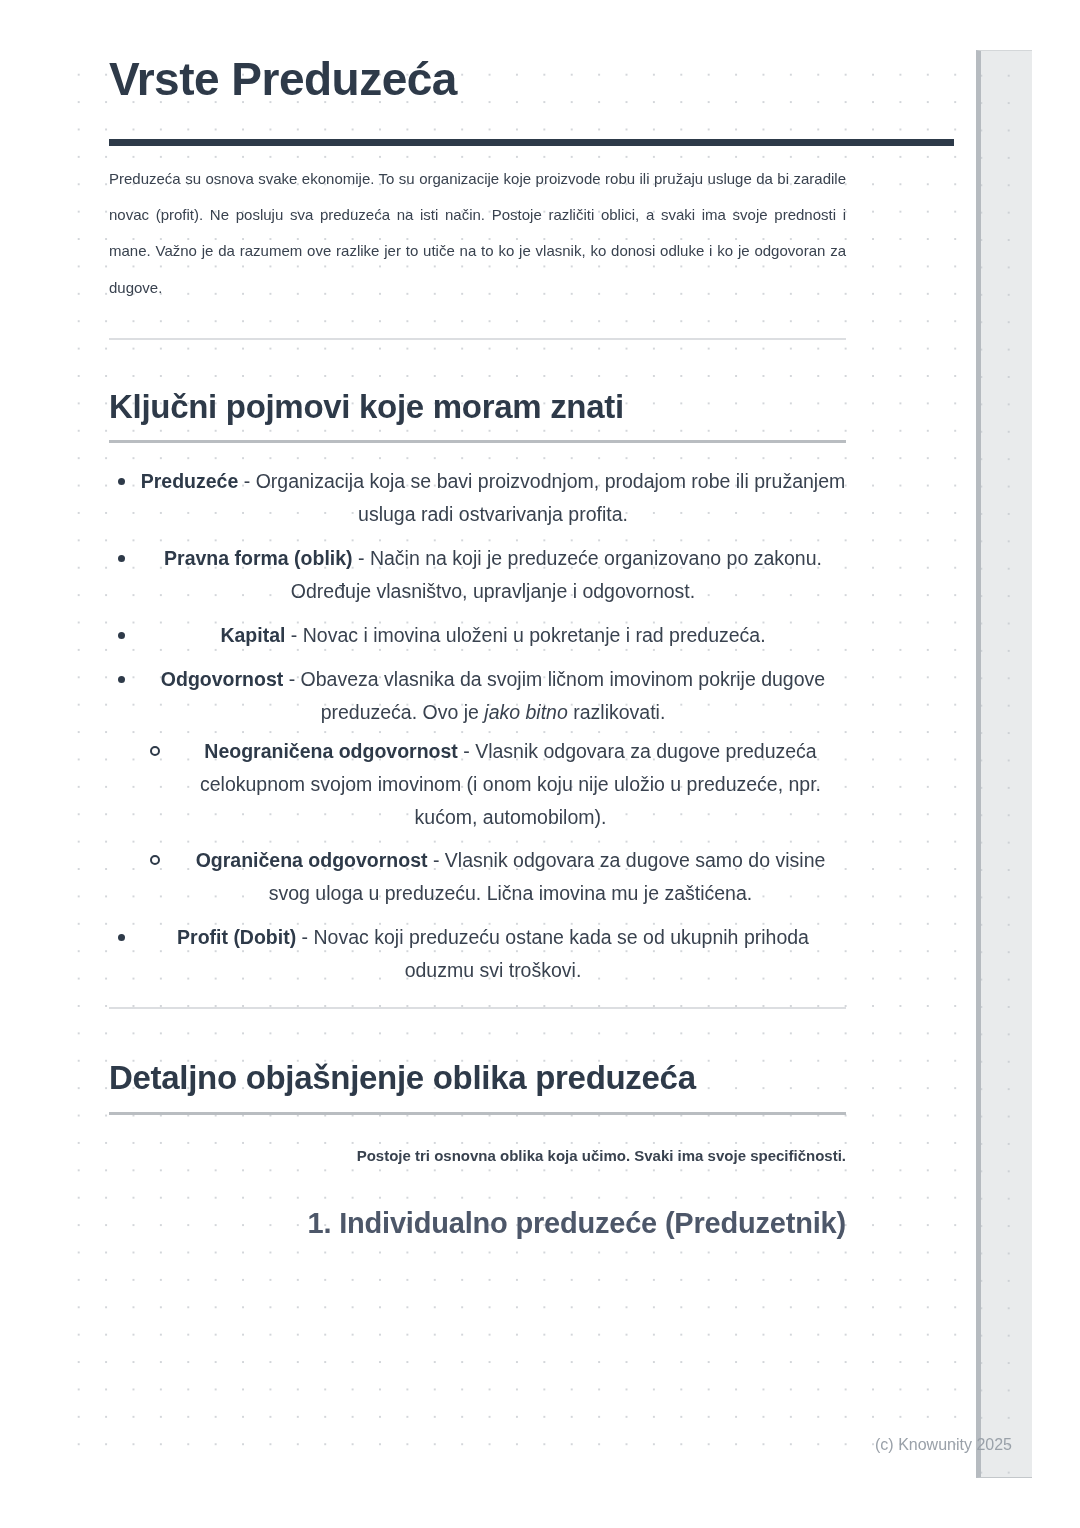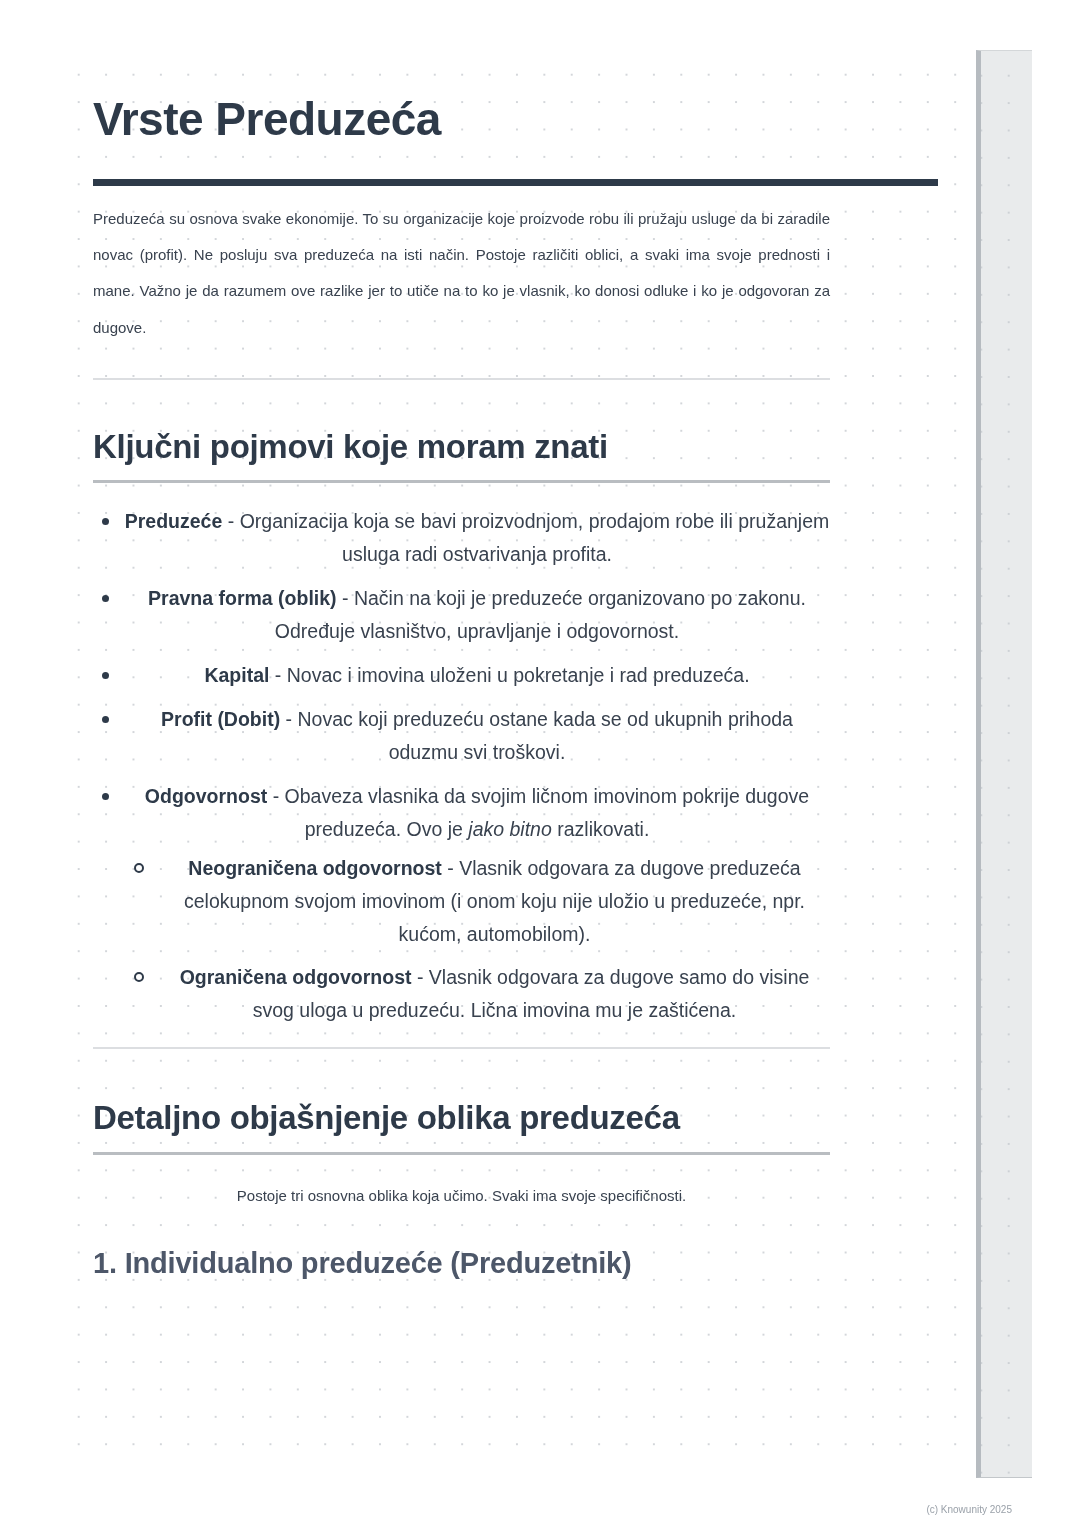--- a/index.html
+++ b/index.html
@@ -15,39 +15,39 @@
     background-size:27.4px 27.4px;background-position:10px 6px;
   }
   .page-strip{
     position:absolute;left:976px;top:50px;width:56px;height:1428px;
     background-color:#e9ebec;
     background-image:radial-gradient(circle,#cdd1d5 1.2px,rgba(233,235,236,0) 1.3px);
     background-size:27.4px 27.4px;background-position:14px 11px;
     border-left:5px solid #b6bbc0;border-top:1px solid #d4d7d9;border-bottom:1px solid #c3c7ca;
     box-sizing:border-box;
   }
-  .content{position:absolute;left:93px;top:0;width:737px;padding-top:92px;}
+  .content{position:absolute;left:109px;top:0;width:737px;padding-top:52px;}
   h1{
     margin:0;font-size:46px;line-height:55px;font-weight:700;
     color:var(--c-heading,#2e3a49);letter-spacing:-0.5px;
   }
   .h1-rule{margin-top:32px;width:845px;height:7px;background:var(--c-rule-dark,#2d3a49);border:none;}
   h2{
     margin:0;font-size:33px;line-height:40px;font-weight:700;
     color:var(--c-heading,#2e3a49);letter-spacing:-0.3px;
     padding-bottom:13px;border-bottom:3px solid var(--c-rule-light,#b9bdc1);
   }
   .h2-intro{margin-top:51px;}
   .h2-terms{margin-top:47px;}
   .h2-details{margin-top:49px;padding-bottom:14px;}
   p.body-par{
     margin:15px 0 0;font-size:15px;line-height:36.2px;
     text-align:justify;color:var(--c-body,#39424f);
   }
-  p.body-par.single{text-align:center;margin-top:23px;}
+  p.body-par.single{text-align:right;margin-top:23px;font-weight:bold;}
   .divider{margin:32px 0 0;width:737px;height:2px;background:#dcdee1;border:none;}
   .divider.d2{margin-top:20px;}
   ul.terms{list-style:none;margin:22px 0 0;padding:0;}
   ul.terms>li{
     position:relative;padding-left:31px;margin-bottom:11px;
     font-size:19.5px;line-height:33px;color:var(--c-body,#39424f);text-align:center;
   }
   ul.subterms{list-style:none;margin:6px 0 0;padding:0;}
   ul.subterms>li{
     position:relative;padding-left:33px;margin-left:2px;margin-bottom:10px;
@@ -58,24 +58,24 @@
     background:var(--c-heading,#2e3a49);
   }
   .bullet-circle{
     position:absolute;left:8px;top:11px;width:6px;height:6px;border-radius:50%;
     border:2px solid var(--c-heading,#2e3a49);background:transparent;
   }
   .term{font-weight:700;color:var(--c-heading,#2e3a49);}
   .em-italic{font-style:italic;}
   h3{
     margin:30px 0 0;font-size:29px;line-height:38px;font-weight:600;
-    color:var(--c-h3,#4d5769);letter-spacing:-0.2px;
+    color:var(--c-h3,#4d5769);letter-spacing:-0.2px;text-align:right;
   }
   .watermark{
-    position:absolute;top:1502px;right:68px;font-size:10px;line-height:16px;
+    position:absolute;top:1437px;right:68px;font-size:16px;line-height:16px;
     color:var(--c-watermark,#9aa1a9);z-index:3;
   }
 </style>
 </head>
 <body style="--c-heading: #2e3a49; --c-body: #39424f; --c-h3: #4d5769; --c-rule-dark: #2d3a49; --c-rule-light: #b9bdc1; --c-watermark: #9aa1a9;">
 
 <div class="dot-area"></div>
 <div class="page-strip"></div>
 
 <div class="content">
@@ -97,35 +97,35 @@
     <li>
       <span class="bullet-dot"></span>
       <span class="term">Pravna forma (oblik)</span><span> - Način na koji je preduzeće organizovano po zakonu. Određuje vlasništvo, upravljanje i odgovornost.</span>
     </li>
     <li>
       <span class="bullet-dot"></span>
       <span class="term">Kapital</span><span> - Novac i imovina uloženi u pokretanje i rad preduzeća.</span>
     </li>
     <li>
       <span class="bullet-dot"></span>
-      <span class="term">Profit (Dobit)</span><span> - Novac koji preduzeću ostane kada se od ukupnih prihoda oduzmu svi troškovi.</span>
-    </li>
-    <li>
-      <span class="bullet-dot"></span>
       <span class="term">Odgovornost</span><span> - Obaveza vlasnika da svojim ličnom imovinom pokrije dugove preduzeća. Ovo je </span><span class="em-italic">jako bitno</span><span> razlikovati.</span>
       <ul class="subterms">
         <li>
           <span class="bullet-circle"></span>
           <span class="term">Neograničena odgovornost</span><span> - Vlasnik odgovara za dugove preduzeća celokupnom svojom imovinom (i onom koju nije uložio u preduzeće, npr. kućom, automobilom).</span>
         </li>
         <li>
           <span class="bullet-circle"></span>
           <span class="term">Ograničena odgovornost</span><span> - Vlasnik odgovara za dugove samo do visine svog uloga u preduzeću. Lična imovina mu je zaštićena.</span>
         </li>
       </ul>
+    </li>
+    <li>
+      <span class="bullet-dot"></span>
+      <span class="term">Profit (Dobit)</span><span> - Novac koji preduzeću ostane kada se od ukupnih prihoda oduzmu svi troškovi.</span>
     </li>
   </ul>
 
   <div class="divider d2"></div>
 
   <h2 class="h2-details">Detaljno objašnjenje oblika preduzeća</h2>
   <p class="body-par single">Postoje tri osnovna oblika koja učimo. Svaki ima svoje specifičnosti.</p>
 
   <h3>1. Individualno preduzeće (Preduzetnik)</h3>
 

